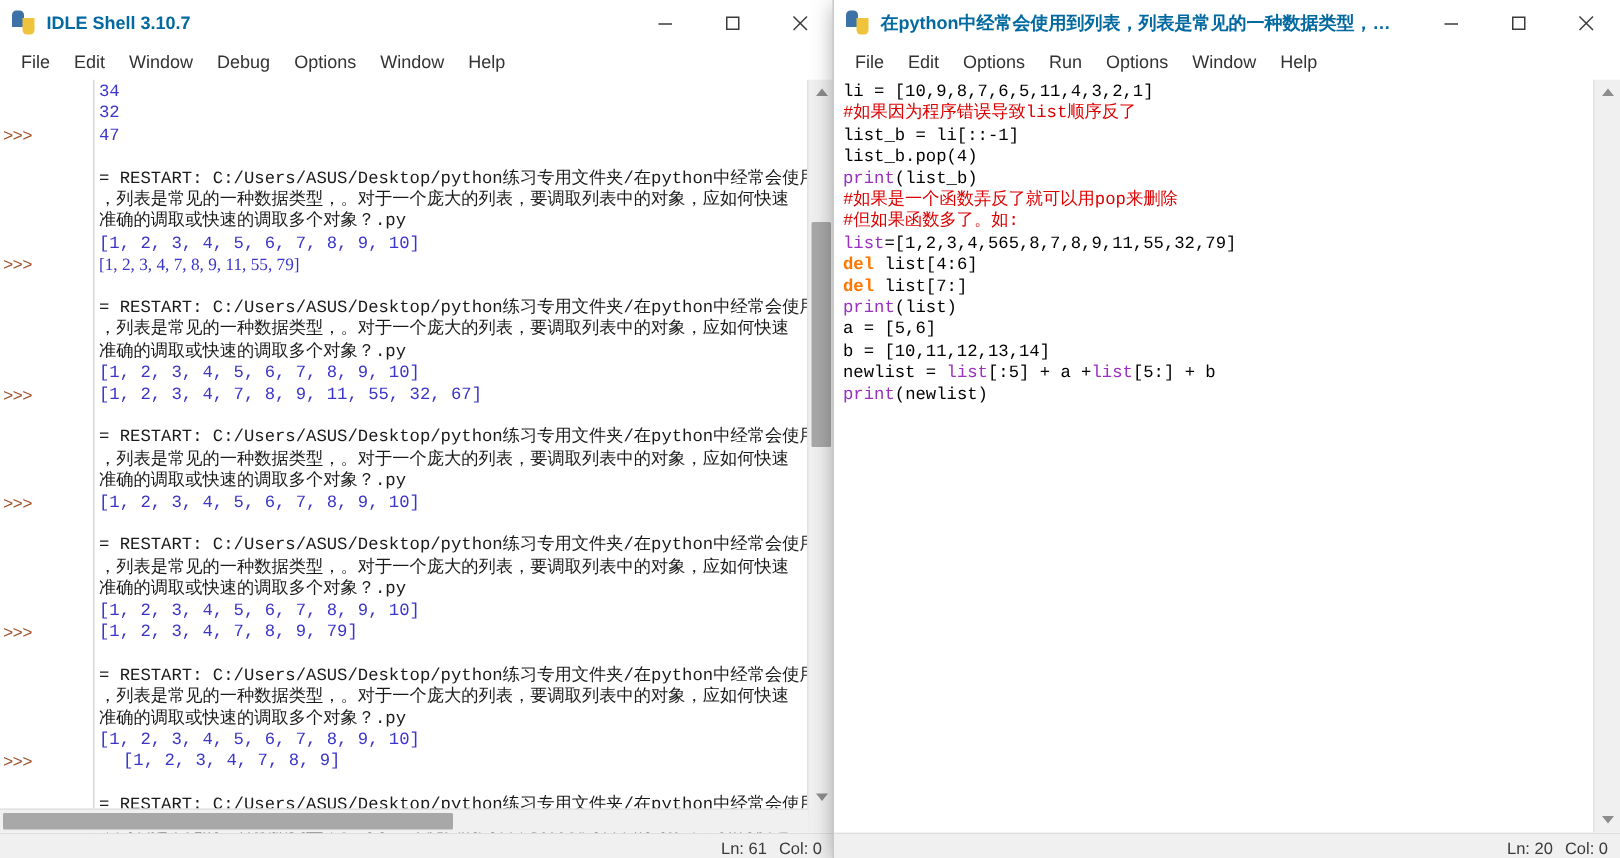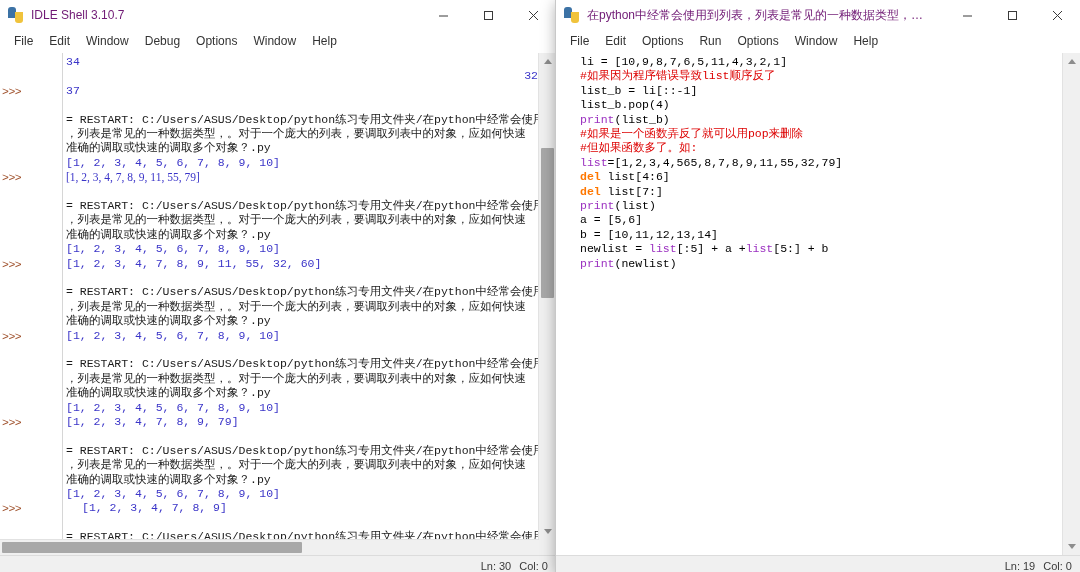--- a/index.html
+++ b/index.html
@@ -14,22 +14,22 @@
     background:linear-gradient(160deg,#5a3a52 0%,#8b4a46 25%,#b5685c 45%,#d9b49c 62%,#cfd6e0 80%,#9fa8ba 100%);}
   .taskbar-hint{position:absolute;left:0;bottom:0;width:1080px;height:4px;background:#e9eaee;opacity:.85;}
 
   
   .win{position:absolute;background:#ffffff;box-shadow:0 0 0 1px #c8c8c8, 0 3px 14px rgba(0,0,0,.35);}
   .titlebar{height:30px;background:#ffffff;display:flex;align-items:center;
     border-bottom:1px solid #ffffff;position:relative;}
   .app-icon{width:16px;height:16px;margin-left:8px;margin-right:7px;flex:0 0 auto;position:relative;}
   .app-icon .pyb{position:absolute;left:0;top:0;width:8px;height:11px;background:#3c72a5;border-radius:3px 3px 0 0;}
   .app-icon .pyy{position:absolute;left:7px;top:5px;width:8px;height:11px;background:#f0c33c;border-radius:0 0 3px 3px;}
-  .wtitle{font-size:12px;color:#701a75;white-space:nowrap;overflow:hidden;text-overflow:ellipsis;
-    flex:1 1 auto;padding-right:10px;}
+  .wtitle{font-size:12px;color:#0369a1;white-space:nowrap;overflow:hidden;text-overflow:ellipsis;
+    flex:1 1 auto;padding-right:10px;font-weight:bold;}
   .wbtns{display:flex;align-items:center;flex:0 0 auto;height:30px;}
   .wbtn{width:45px;height:30px;display:flex;align-items:center;justify-content:center;
     font-size:13px;color:#3a3a3a;line-height:1;}
   .wbtn svg{display:block;}
   .menubar{height:21px;background:#fff;display:flex;align-items:center;padding-left:6px;
     border-bottom:1px solid #ffffff;}
   .menu-item{font-size:12px;color:#333;padding:0 8px;line-height:21px;white-space:nowrap;}
 
   .client{position:relative;background:#fff;overflow:hidden;}
   .statusbar{height:19px;background:#f0f0f0;display:flex;align-items:center;justify-content:flex-end;
@@ -59,21 +59,21 @@
   .vsb .up i{border-bottom:5px solid #8d8d8d;}
   .vsb .down i{border-top:5px solid #8d8d8d;}
   .vsb .thumb{position:absolute;left:2px;width:13px;background:#a8a8a8;border-radius:1px;}
 
   
   .hsb{position:absolute;left:0;right:17px;bottom:0;height:15px;background:#f0f0f0;border-top:1px solid #e2e2e2;}
   .hsb .thumb{position:absolute;top:2px;height:11px;background:#a8a8a8;border-radius:1px;}
 
   
   #editor-window{left:556px;top:0;width:524px;height:572px;}
-  #editor-window .client{height:502px;margin-left:18px;}
+  #editor-window .client{height:502px;}
   .editor-text{position:absolute;left:6px;top:2px;right:20px;}
 
   
   .t-plain{color:#000000;}
   .t-comment{color:#dd0000;}
   .t-builtin{color:#9b30c0;}
   .t-keyword{color:#ff7700;font-weight:bold;}
 </style>
 </head>
 <body>
@@ -117,34 +117,34 @@
       <div class="menu-item">Options</div>
       <div class="menu-item">Window</div>
       <div class="menu-item">Help</div>
     </div>
 
   <div class="client">
     <div class="shell-scroll">
       <div class="shell-sep"></div>
       <div id="shell-body">
           <div class="ln c-stdout" style="position: absolute; left: 66px; right: 18px; top: 2px;">34</div>
-          <div class="ln c-stdout" style="position: absolute; left: 66px; right: 18px; top: 16.4px; text-align: right;">32</div>
-          <div class="ln c-stdout" style="position: absolute; left: 66px; right: 18px; top: 30.8px;">37</div>
+          <div class="ln c-stdout" style="position: absolute; left: 66px; right: 18px; top: 16.4px;">32</div>
+          <div class="ln c-stdout" style="position: absolute; left: 66px; right: 18px; top: 30.8px;">47</div>
           <div class="ln c-restart" style="position: absolute; left: 66px; right: 18px; top: 45.2px;"></div>
           <div class="ln c-restart" style="position: absolute; left: 66px; right: 18px; top: 59.6px;">= RESTART: C:/Users/ASUS/Desktop/python练习专用文件夹/在python中经常会使用到列表</div>
           <div class="ln c-restart" style="position: absolute; left: 66px; right: 18px; top: 74px;">，列表是常见的一种数据类型，。对于一个庞大的列表，要调取列表中的对象，应如何快速</div>
           <div class="ln c-restart" style="position: absolute; left: 66px; right: 18px; top: 88.4px;">准确的调取或快速的调取多个对象？.py</div>
           <div class="ln c-stdout" style="position: absolute; left: 66px; right: 18px; top: 102.8px;">[1, 2, 3, 4, 5, 6, 7, 8, 9, 10]</div>
           <div class="ln c-stdout" style="position: absolute; left: 66px; right: 18px; top: 117.2px; font-family: Liberation Serif, serif;">[1, 2, 3, 4, 7, 8, 9, 11, 55, 79]</div>
           <div class="ln c-restart" style="position: absolute; left: 66px; right: 18px; top: 131.6px;"></div>
           <div class="ln c-restart" style="position: absolute; left: 66px; right: 18px; top: 146px;">= RESTART: C:/Users/ASUS/Desktop/python练习专用文件夹/在python中经常会使用到列表</div>
           <div class="ln c-restart" style="position: absolute; left: 66px; right: 18px; top: 160.4px;">，列表是常见的一种数据类型，。对于一个庞大的列表，要调取列表中的对象，应如何快速</div>
           <div class="ln c-restart" style="position: absolute; left: 66px; right: 18px; top: 174.8px;">准确的调取或快速的调取多个对象？.py</div>
           <div class="ln c-stdout" style="position: absolute; left: 66px; right: 18px; top: 189.2px;">[1, 2, 3, 4, 5, 6, 7, 8, 9, 10]</div>
-          <div class="ln c-stdout" style="position: absolute; left: 66px; right: 18px; top: 203.6px;">[1, 2, 3, 4, 7, 8, 9, 11, 55, 32, 60]</div>
+          <div class="ln c-stdout" style="position: absolute; left: 66px; right: 18px; top: 203.6px;">[1, 2, 3, 4, 7, 8, 9, 11, 55, 32, 67]</div>
           <div class="ln c-restart" style="position: absolute; left: 66px; right: 18px; top: 218px;"></div>
           <div class="ln c-restart" style="position: absolute; left: 66px; right: 18px; top: 232.4px;">= RESTART: C:/Users/ASUS/Desktop/python练习专用文件夹/在python中经常会使用到列表</div>
           <div class="ln c-restart" style="position: absolute; left: 66px; right: 18px; top: 246.8px;">，列表是常见的一种数据类型，。对于一个庞大的列表，要调取列表中的对象，应如何快速</div>
           <div class="ln c-restart" style="position: absolute; left: 66px; right: 18px; top: 261.2px;">准确的调取或快速的调取多个对象？.py</div>
           <div class="ln c-stdout" style="position: absolute; left: 66px; right: 18px; top: 275.6px;">[1, 2, 3, 4, 5, 6, 7, 8, 9, 10]</div>
           <div class="ln c-restart" style="position: absolute; left: 66px; right: 18px; top: 290px;"></div>
           <div class="ln c-restart" style="position: absolute; left: 66px; right: 18px; top: 304.4px;">= RESTART: C:/Users/ASUS/Desktop/python练习专用文件夹/在python中经常会使用到列表</div>
           <div class="ln c-restart" style="position: absolute; left: 66px; right: 18px; top: 318.8px;">，列表是常见的一种数据类型，。对于一个庞大的列表，要调取列表中的对象，应如何快速</div>
           <div class="ln c-restart" style="position: absolute; left: 66px; right: 18px; top: 333.2px;">准确的调取或快速的调取多个对象？.py</div>
           <div class="ln c-stdout" style="position: absolute; left: 66px; right: 18px; top: 347.6px;">[1, 2, 3, 4, 5, 6, 7, 8, 9, 10]</div>
@@ -174,21 +174,21 @@
       <div class="arrow down" style="position:absolute;bottom:15px;">
           <i></i>
         </div>
     </div>
     <div class="hsb">
       <div class="thumb" style="left:2px;width:300px;"></div>
     </div>
   </div>
 
   <div class="statusbar">
-    <span>Ln: 30</span>
+    <span>Ln: 61</span>
     <span>Col: 0</span>
   </div>
 </div>
 
 <div class="win" id="editor-window">
 
   <div class="titlebar">
     <div class="app-icon">
       <div class="pyb"></div>
         <div class="pyy"></div>
@@ -230,16 +230,16 @@
       <div class="arrow up">
           <i></i>
         </div>
       <div class="arrow down" style="position:absolute;bottom:0;">
           <i></i>
         </div>
     </div>
   </div>
 
   <div class="statusbar">
-    <span>Ln: 19</span>
+    <span>Ln: 20</span>
     <span>Col: 0</span>
   </div>
 </div>
 
 </body></html>

